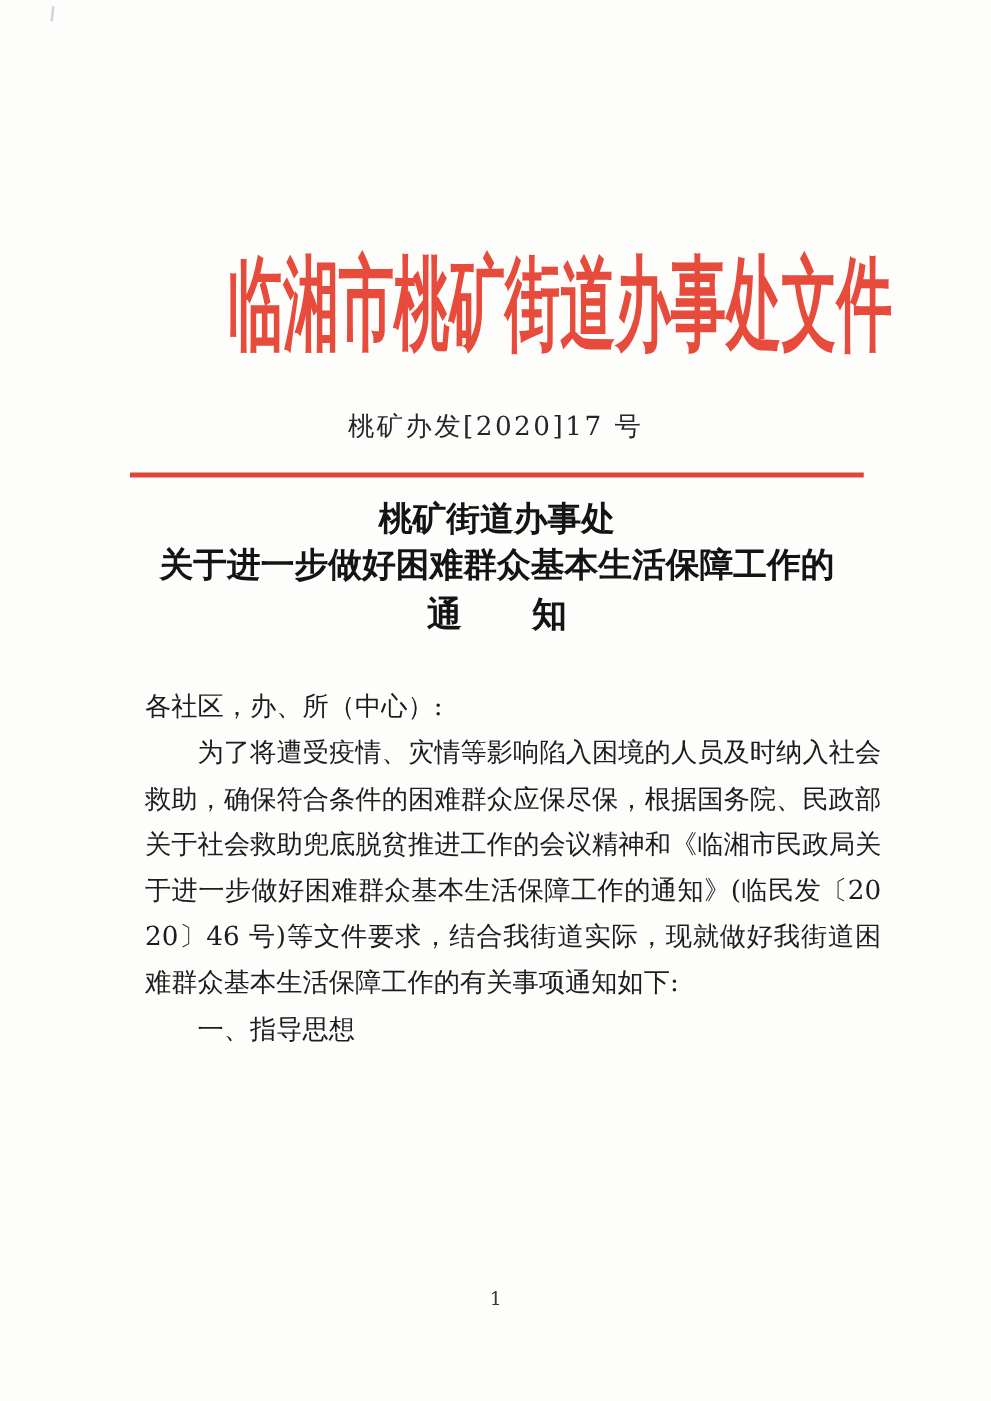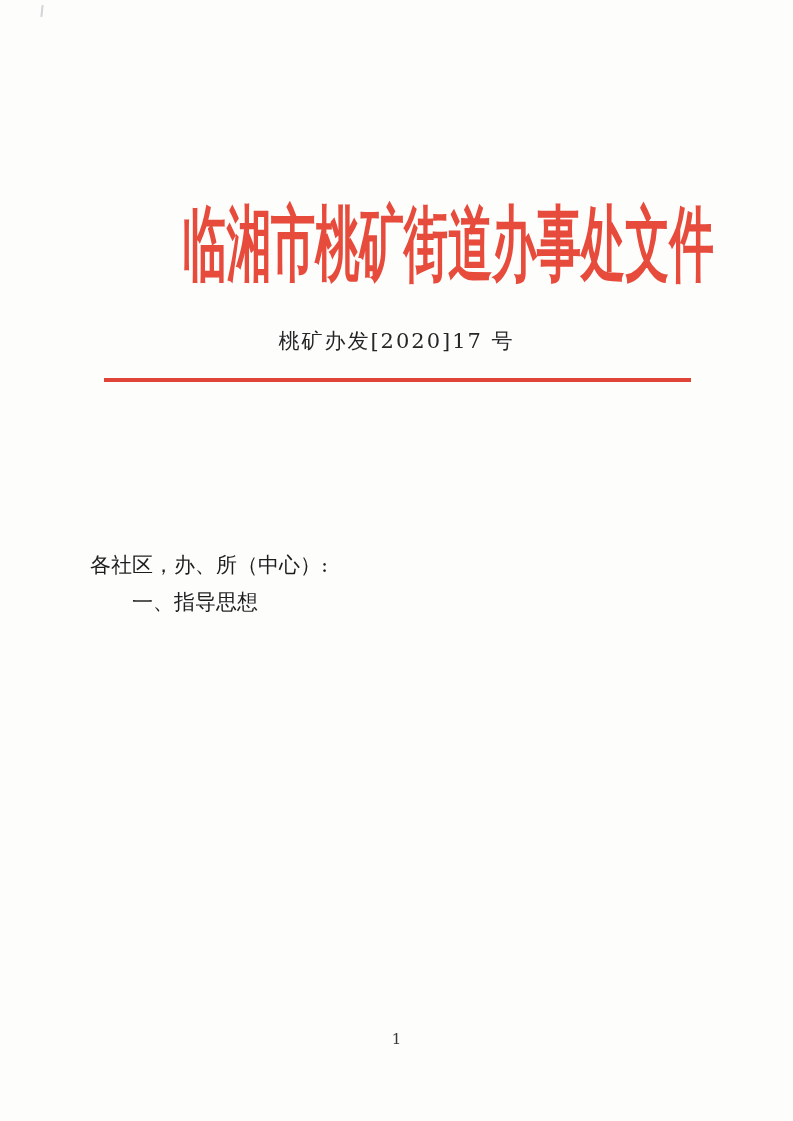--- a/index.html
+++ b/index.html
@@ -63,21 +63,21 @@
     text-align: center;
     font-weight: bold;
     color: #141414;
   }
   .title-line1 { font-size: 27px; line-height: 37px; }
   .title-line2 { font-size: 27px; line-height: 37px; }
   .title-line3 { font-size: 28px; line-height: 42px; }
 
   .body-text {
     position: absolute;
-    top: 547px; left: 90px;
+    top: 547px; left: 116px;
     width: 589px;
     font-size: 21px;
     line-height: 36.8px;
     text-align: justify;
     word-break: break-all;
     overflow-wrap: anywhere;
     color: #1d1d1d;
   }
   .salutation { text-indent: 0; }
   .para { text-indent: 2em; }
@@ -103,21 +103,27 @@
 <div class="page">
 
   <div class="scan-artifact"></div>
 
   <div class="org-title">临湘市桃矿街道办事处文件</div>
 
   <div class="doc-number">桃矿办发[2020]17 号</div>
 
   <div class="red-divider"></div>
 
+  <div class="title-block">
+    <div class="title-line1">桃矿街道办事处</div>
+    <div class="title-line2">关于进一步做好困难群众基本生活保障工作的</div>
+    <div class="title-line3">通　　知</div>
+  </div>
 
   <div class="body-text">
     <p class="salutation">各社区，办、所（中心）:</p>
+    <p class="para">为了将遭受疫情、灾情等影响陷入困境的人员及时纳入社会救助，确保符合条件的困难群众应保尽保，根据国务院、民政部关于社会救助兜底脱贫推进工作的会议精神和《临湘市民政局关于进一步做好困难群众基本生活保障工作的通知》(临民发〔2020〕46 号)等文件要求，结合我街道实际，现就做好我街道困难群众基本生活保障工作的有关事项通知如下:</p>
     <p class="section-heading">一、指导思想</p>
   </div>
 
   <div class="page-number">1</div>
 
 </div>
 
 </body></html>

